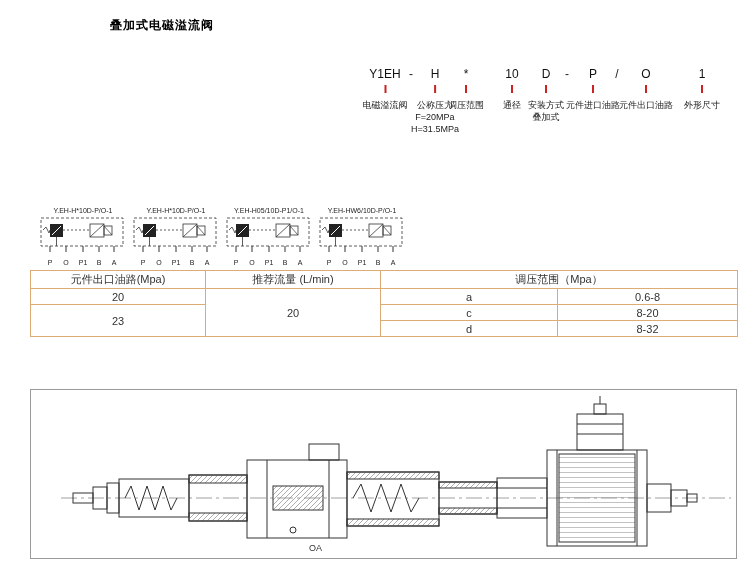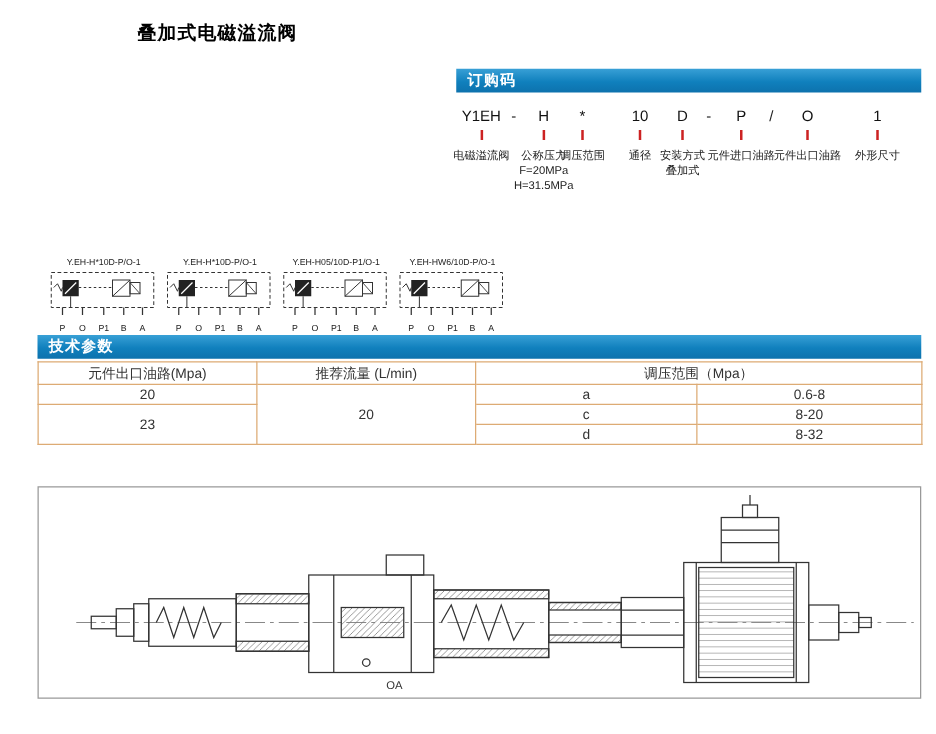--- a/index.html
+++ b/index.html
@@ -1,21 +1,21 @@
 <!DOCTYPE html>
 <html><head>
 <meta charset="utf-8">
 <style>
   * { margin:0; padding:0; box-sizing:border-box; }
   html,body { width:749px; height:587px; background:#fff; font-family:"Liberation Sans", sans-serif; }
   body { position:relative; overflow:hidden; }
 
   .page-title {
     position:absolute; left:110px; top:17px;
-    font-size:15px; font-weight:bold; color:#000; letter-spacing:1px;
+    font-size:12px; font-weight:bold; color:#000; letter-spacing:1px;
   }
 
   .blue-bar {
     height:19px; line-height:19px;
     background:linear-gradient(180deg,#38a0d6 0%,#1080bd 55%,#0d72ad 100%);
     color:#fff; font-size:12px; font-weight:bold; padding-left:9px; letter-spacing:1px;
   }
 
   
   #order-section { position:absolute; left:365px; top:55px; width:372px; }
@@ -48,21 +48,20 @@
   .drawing-box { margin-top:6px; height:170px; border:1px solid #999; background:#fff; position:relative;padding-left:12px; }
 </style>
 </head>
 <body>
 
 <div class="page">
 
   <h1 class="page-title">叠加式电磁溢流阀</h1>
 
   <section id="order-section">
-    <div class="blue-bar">订购码</div>
     <div class="code-area">
 
       <div class="code-part" style="left:20px">
         <div class="code-char">Y1EH</div>
         <div class="tick"></div>
         <div class="code-label">电磁溢流阀</div>
       </div>
 
       <div class="code-sep" style="left:46px">-</div>
 
@@ -228,21 +227,20 @@
         <span style="left:28px">O</span>
         <span style="left:45px">P1</span>
         <span style="left:61px">B</span>
         <span style="left:76px">A</span>
       </div>
     </div>
 
   </section>
 
   <section id="tech-section">
-    <div class="blue-bar">技术参数</div>
     <table id="tech-table">
       <colgroup>
           <col style="width:175px">
           <col style="width:175px">
           <col style="width:177px">
           <col style="width:180px">
         </colgroup>
       <tbody>
           <tr class="hdr">
         <td>元件出口油路(Mpa)</td>

